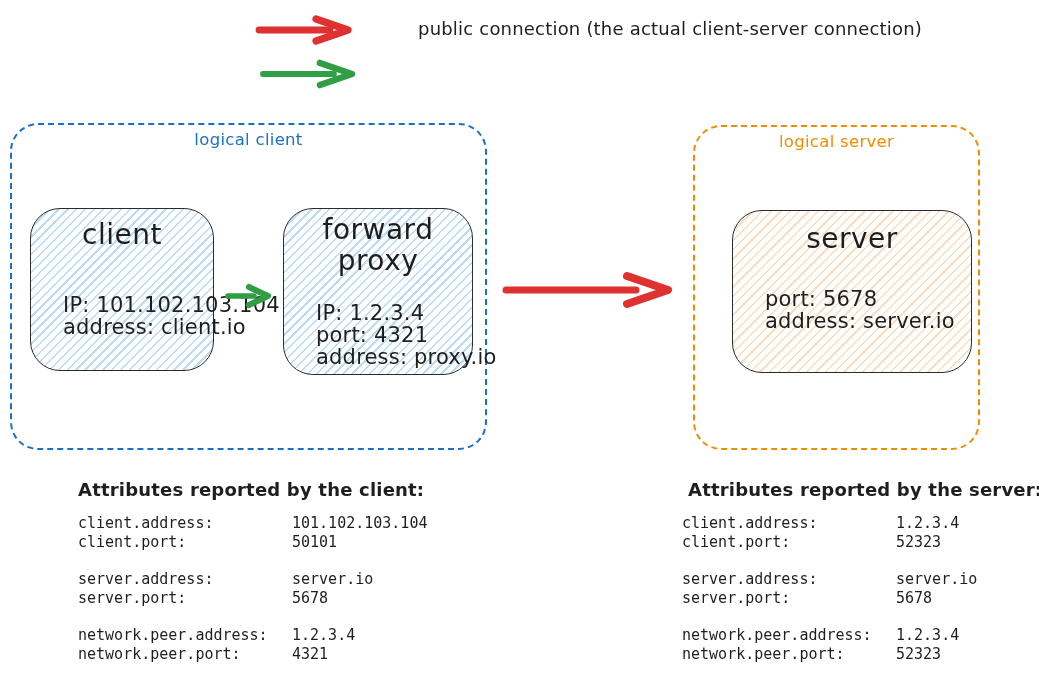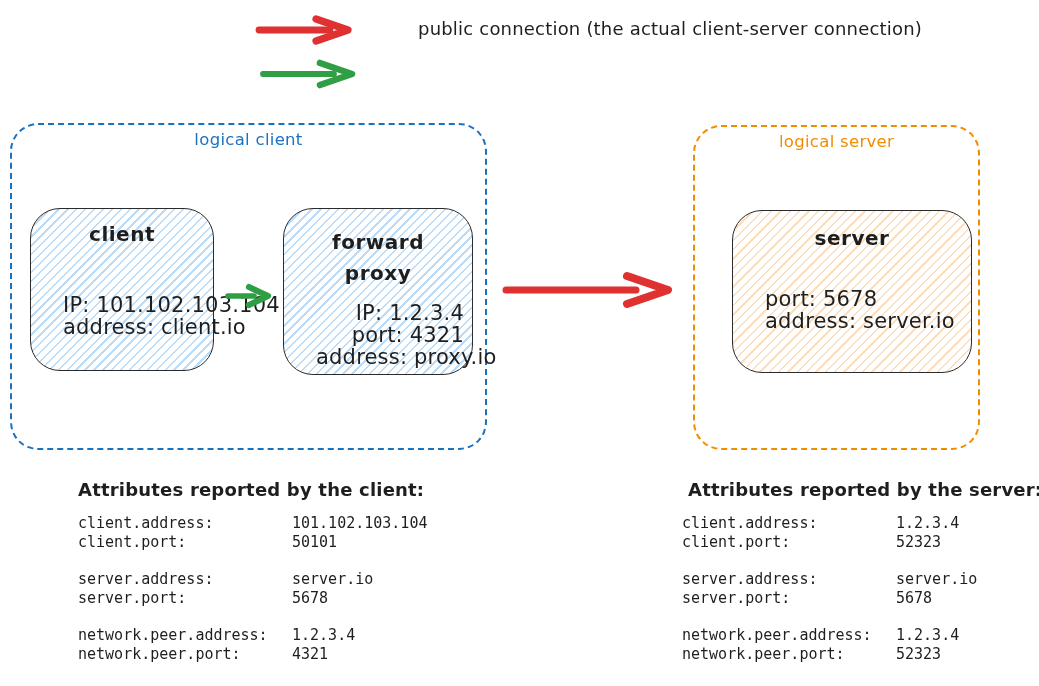--- a/index.html
+++ b/index.html
@@ -23,21 +23,21 @@
     font-size:16.5px; letter-spacing:.3px;}
   .logical-box.blue .logical-label{color:var(--blue);}
   .logical-box.orange .logical-label{color:var(--orange);}
 
   
   .node{border:1.7px solid #2b2b2b; border-radius:30px; background-color:#fff;}
   .node.hatch-blue{background-image:repeating-linear-gradient(135deg,
       rgba(121,184,240,.50) 0 1.7px, rgba(255,255,255,0) 1.7px 6.3px);}
   .node.hatch-orange{background-image:repeating-linear-gradient(135deg,
       rgba(242,170,92,.38) 0 1.7px, rgba(255,255,255,0) 1.7px 6.6px);}
-  .node-title{text-align:center; font-size:20px; line-height:31px; letter-spacing:.5px; color:var(--ink);font-weight:bold;}
+  .node-title{text-align:center; font-size:28px; line-height:31px; letter-spacing:.5px; color:var(--ink);}
   .node-lines{position:absolute; left:32px; right:8px; font-size:21px; line-height:22px;
     letter-spacing:.2px; white-space:nowrap; color:var(--ink);}
 
   
   svg.arrow{display:block; overflow:visible;}
   svg.arrow path{fill:none; stroke-linecap:round; stroke-linejoin:round;}
   .stroke-red{stroke:var(--red);}
   .stroke-green{stroke:var(--green);}
 
   
@@ -76,22 +76,22 @@
       <div>address: client.io</div>
     </div>
   </div>
 
   <svg class="arrow abs" style="left:224px; top:283px;" width="48" height="26" viewBox="0 0 48 26">
     <path class="stroke-green" d="M4 13 L30 13" stroke-width="5.6"></path>
     <path class="stroke-green" d="M25 4 L44 13 L25 22" stroke-width="6.2"></path>
   </svg>
 
   <div class="node hatch-blue abs" style="left:283px; top:208px; width:190px; height:167px;">
-    <div class="node-title" style="margin-top:18px; width:120px; margin-left:auto; margin-right:auto;">forward proxy</div>
-    <div class="node-lines" style="top:93px;text-align:right;">
+    <div class="node-title" style="margin-top:5px; width:120px; margin-left:auto; margin-right:auto;">forward proxy</div>
+    <div class="node-lines" style="top:93px;">
       <div>IP: 1.2.3.4</div>
       <div>port: 4321</div>
       <div>address: proxy.io</div>
     </div>
   </div>
 
   <svg class="arrow abs" style="left:500px; top:270px;" width="176" height="40" viewBox="0 0 176 40">
     <path class="stroke-red" d="M6 20 L136 20" stroke-width="7"></path>
     <path class="stroke-red" d="M127 6 L168 20 L127 34" stroke-width="8"></path>
   </svg>

